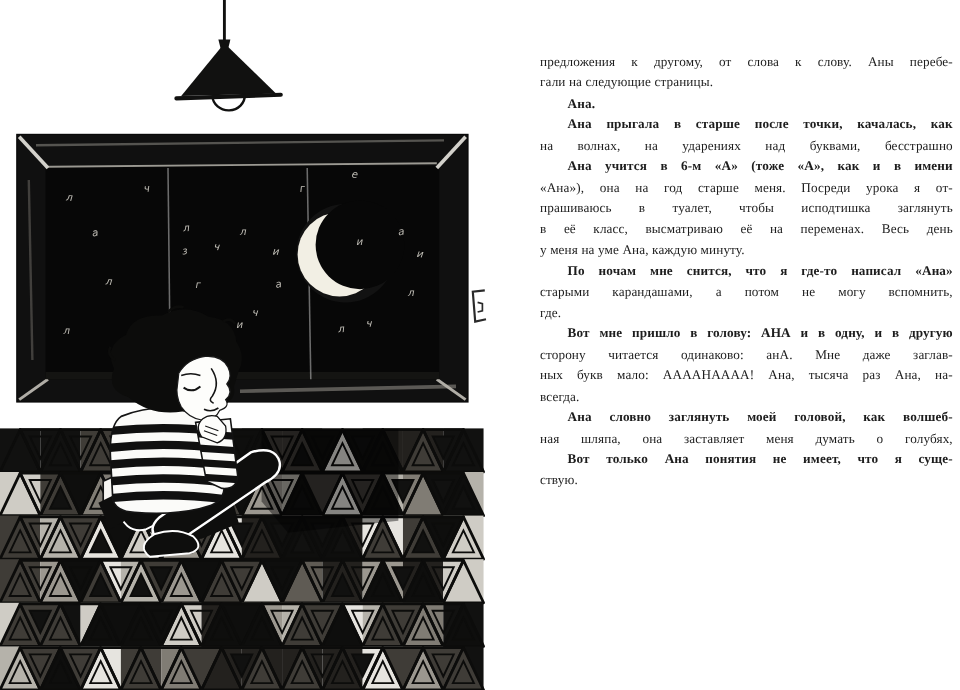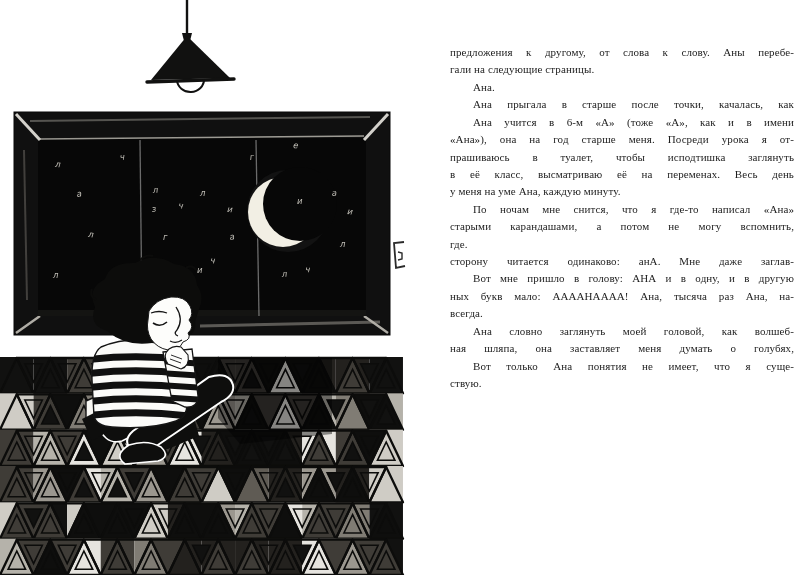--- a/index.html
+++ b/index.html
@@ -2,21 +2,21 @@
 <html><head>
 <meta charset="utf-8">
 <style>
   html,body{margin:0;padding:0;}
   body{width:800px;height:575px;background:#ffffff;overflow:hidden;}
   .spread{position:relative;width:800px;height:575px;background:#ffffff;font-family:"Liberation Serif",serif;}
   .page-left{position:absolute;left:0;top:0;width:430px;height:575px;}
   .page-left svg{position:absolute;left:0;top:0;}
   .page-right{position:absolute;left:450px;top:44px;width:344px;}
   .line{font-size:11px;line-height:17.42px;color:#1d1d1d;text-align:justify;text-align-last:justify;box-sizing:border-box;letter-spacing:0.1px;min-height:17.42px;}
-  .line.indent{padding-left:23px;}
+  .line.indent{padding-left:23px;font-weight:bold;}
   .line.last{text-align-last:left;}
   .sky-letter{fill:#dedbd2;font-size:8.5px;font-family:"DejaVu Sans",sans-serif;font-style:italic;opacity:.85;}
 </style>
 </head>
 <body>
 
 <div class="spread">
 
   <div class="page-left">
     <svg width="430" height="575" viewBox="0 0 430 575">
@@ -452,30 +452,31 @@
       </g>
     </svg>
   </div>
 
   <div class="page-right">
     <div id="text-block">
         <div class="line">предложения к другому, от слова к слову. Аны перебе-</div>
         <div class="line last">гали на следующие страницы.</div>
         <div class="line indent last">Ана.</div>
         <div class="line indent">Ана прыгала в старше после точки, качалась, как</div>
+        <div class="line">на волнах, на ударениях над буквами, бесстрашно</div>
         <div class="line indent">Ана учится в 6-м «А» (тоже «А», как и в имени</div>
         <div class="line">«Ана»), она на год старше меня. Посреди урока я от-</div>
         <div class="line">прашиваюсь в туалет, чтобы исподтишка заглянуть</div>
         <div class="line">в её класс, высматриваю её на переменах. Весь день</div>
         <div class="line last">у меня на уме Ана, каждую минуту.</div>
         <div class="line indent">По ночам мне снится, что я где-то написал «Ана»</div>
         <div class="line">старыми карандашами, а потом не могу вспомнить,</div>
         <div class="line last">где.</div>
+        <div class="line indent">Вот мне пришло в голову: АНА и в одну, и в другую</div>
         <div class="line">сторону читается одинаково: анА. Мне даже заглав-</div>
-        <div class="line indent">Вот мне пришло в голову: АНА и в одну, и в другую</div>
         <div class="line">ных букв мало: ААААНАААА! Ана, тысяча раз Ана, на-</div>
         <div class="line last">всегда.</div>
         <div class="line indent">Ана словно заглянуть моей головой, как волшеб-</div>
         <div class="line">ная шляпа, она заставляет меня думать о голубях,</div>
         <div class="line indent">Вот только Ана понятия не имеет, что я суще-</div>
         <div class="line last">ствую.</div>
       </div>
   </div>
 
 </div>

